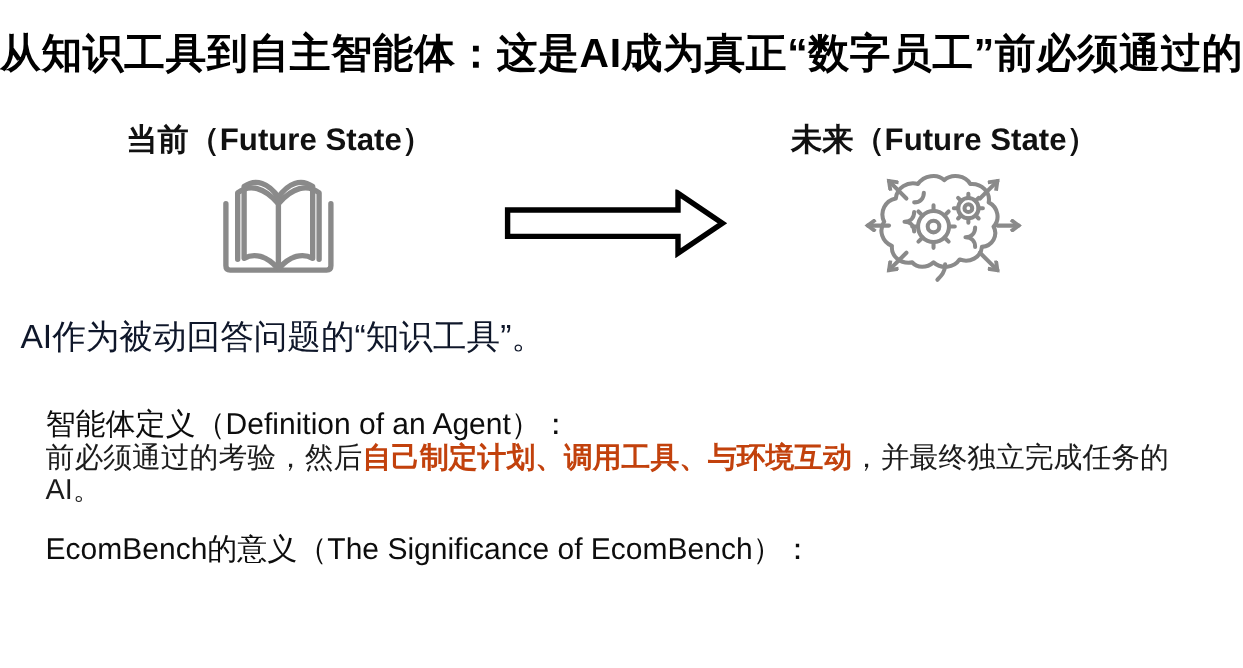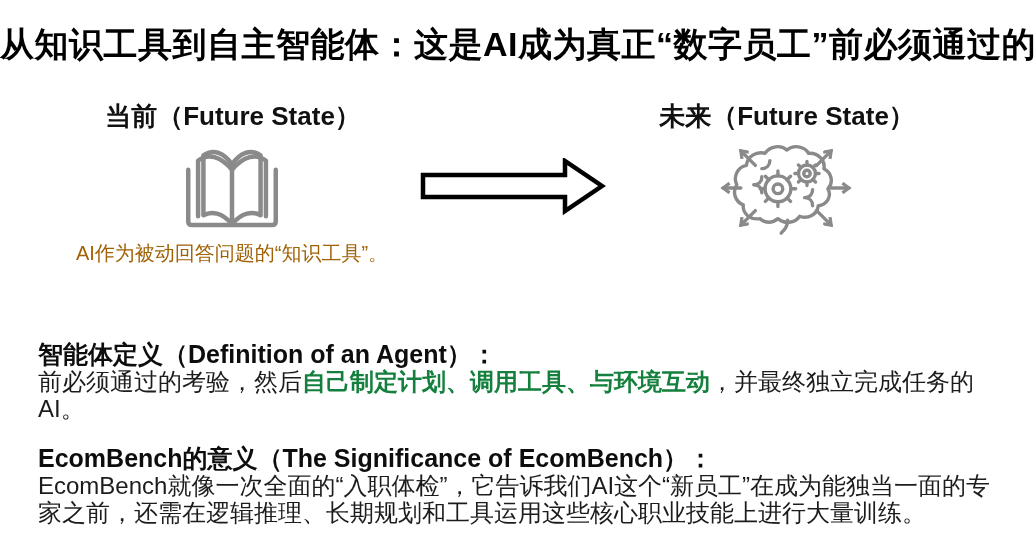--- a/index.html
+++ b/index.html
@@ -42,50 +42,50 @@
   .icon-wrap {
     position: absolute;
     display: block;
     line-height: 0;
   }
   .icon-book  { left: 172px; top: 134px; }
   .icon-brain { left: 710px; top: 138px; }
   .icon-arrow { left: 420px; top: 158px; }
   .caption {
     position: absolute;
-    top: 240px;
-    font-size: 20px;
+    top: 262px;
+    font-size: 28px;
     text-align: center;
-    color: #a16207;
+    color: #0f172a;
     white-space: nowrap;
   }
   .caption.left  { left: 17px;  width: 430px; }
   .caption.right { left: 578px; width: 420px; }
   .sections {
     position: absolute;
     left: 38px;
     top: 340px;
     width: 960px;
   }
   .section + .section { margin-top: 22px; }
   .sec-heading {
     margin: 0;
     font-size: 25px;
-    font-weight: 700;
+    font-weight: 400;
     line-height: 28px;
     color: #0d0d0d;
   }
   .sec-body {
     margin: 0;
     font-size: 24px;
     font-weight: 400;
     line-height: 27px;
     color: #1c1c1c;
   }
-  .sec-body b { font-weight: 700; color: #15803d; margin-top: 36px; }
+  .sec-body b { font-weight: 700; color: #c2410c; margin-top: 36px; }
   svg .ico-stroke {
     fill: none;
     stroke: #8a8a8a;
     stroke-linecap: round;
     stroke-linejoin: round;
   }
 </style>
 </head>
 <body>
 
@@ -149,17 +149,16 @@
 
   <div class="caption left">AI作为被动回答问题的“知识工具”。</div>
 
   <div class="sections">
     <div class="section">
       <p class="sec-heading">智能体定义（Definition of an Agent）：</p>
       <p class="sec-body"><span>前必须通过的考验，然后</span><b>自己制定计划、调用工具、与环境互动</b><span>，并最终独立完成任务的AI。</span></p>
     </div>
     <div class="section">
       <p class="sec-heading">EcomBench的意义（The Significance of EcomBench）：</p>
-      <p class="sec-body"><span>EcomBench就像一次全面的“入职体检”，它告诉我们AI这个“新员工”在成为能独当一面的专家之前，还需在逻辑推理、长期规划和工具运用这些核心职业技能上进行大量训练。</span><b></b><span></span></p>
     </div>
   </div>
 
 </div>
 
 </body></html>

